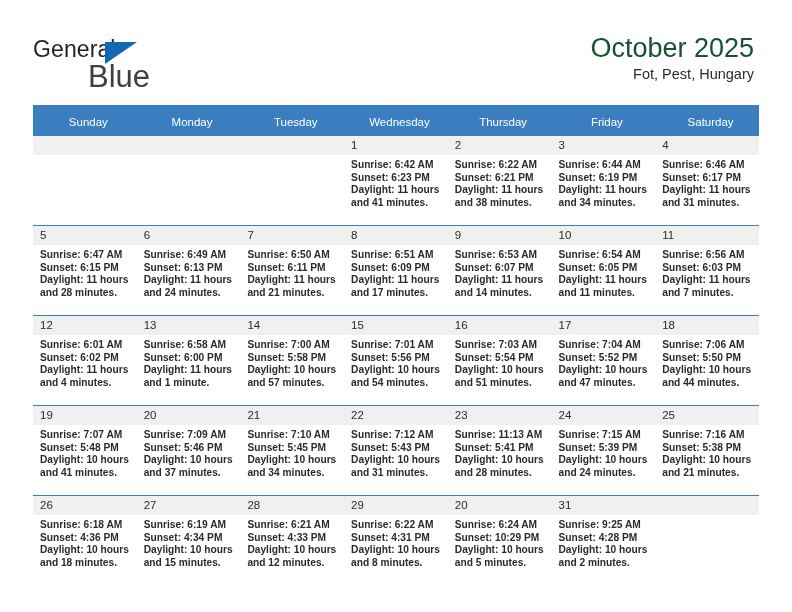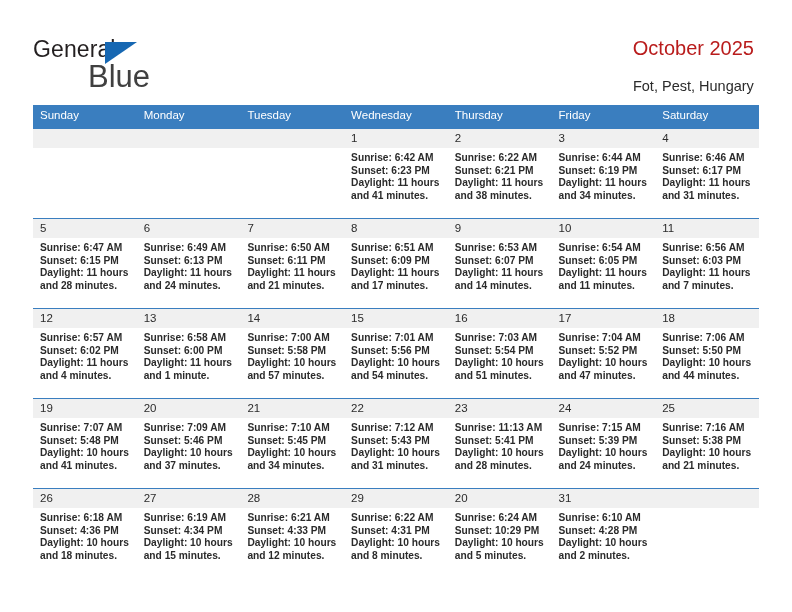--- a/index.html
+++ b/index.html
@@ -62,54 +62,53 @@
     font-family: "Liberation Sans", sans-serif;
   }
 
   .title-block {
     position: absolute;
     right: 38px;
     top: 32px;
     text-align: right;
   }
   .title {
-    font-size: 20px;
+    font-size: 27px;
     font-weight: normal;
-    color: #b91c1c;
+    color: #14532d;
     line-height: 32px;
     white-space: nowrap;
   }
   .subtitle {
     font-size: 14.5px;
     color: #2b2b2b;
     line-height: 20px;
-    margin-top: 12px;
+    margin-top: 0;
     white-space: nowrap;
-    text-align: center;
   }
 
   
   .calendar {
     position: absolute;
     left: 33px;
     top: 105px;
     width: 726px;
   }
   table.cal {
     border-collapse: collapse;
     width: 726px;
     table-layout: fixed;
   }
   table.cal th {
     background: #3a7ebf;
     color: #ffffff;
     font-size: 11.5px;
     font-weight: normal;
-    text-align: left;
-    padding: 1px 0 5px 7px;
+    text-align: center;
+    padding: 8px 0 5px 7px;
     height: 18px;
     border: none;
   }
   table.cal td {
     vertical-align: top;
     padding: 0;
     border: none;
     border-top: 1.6px solid #3a7ebf;
     height: 89px;
     background: #ffffff;
@@ -282,21 +281,21 @@
                 <div>Sunset: 6:03 PM</div>
                 <div>Daylight: 11 hours</div>
                 <div>and 7 minutes.</div>
               </div>
             </td>
           </tr>
           <tr class="week">
             <td>
               <div class="daynum-band">12</div>
               <div class="cell-body">
-                <div>Sunrise: 6:57 AM</div>
+                <div>Sunrise: 6:01 AM</div>
                 <div>Sunset: 6:02 PM</div>
                 <div>Daylight: 11 hours</div>
                 <div>and 4 minutes.</div>
               </div>
             </td>
             <td>
               <div class="daynum-band">13</div>
               <div class="cell-body">
                 <div>Sunrise: 6:58 AM</div>
                 <div>Sunset: 6:00 PM</div>
@@ -457,21 +456,21 @@
               <div class="cell-body">
                 <div>Sunrise: 6:24 AM</div>
                 <div>Sunset: 10:29 PM</div>
                 <div>Daylight: 10 hours</div>
                 <div>and 5 minutes.</div>
               </div>
             </td>
             <td>
               <div class="daynum-band">31</div>
               <div class="cell-body">
-                <div>Sunrise: 6:10 AM</div>
+                <div>Sunrise: 9:25 AM</div>
                 <div>Sunset: 4:28 PM</div>
                 <div>Daylight: 10 hours</div>
                 <div>and 2 minutes.</div>
               </div>
             </td>
             <td class="empty">
               <div class="daynum-band"></div>
             </td>
           </tr>
         </tbody>

